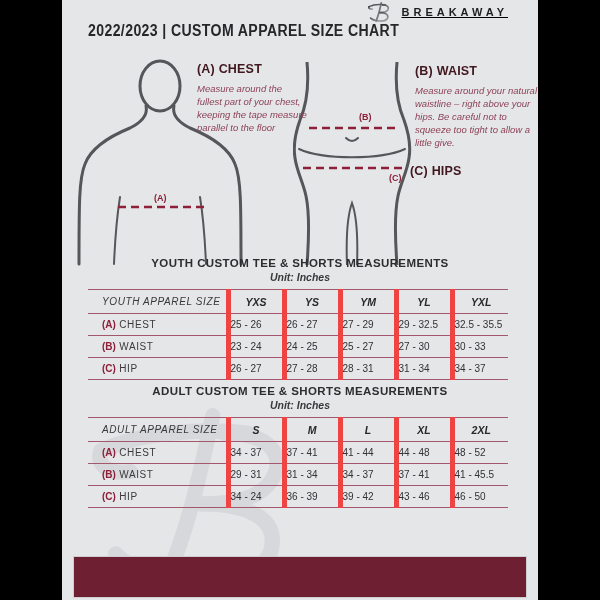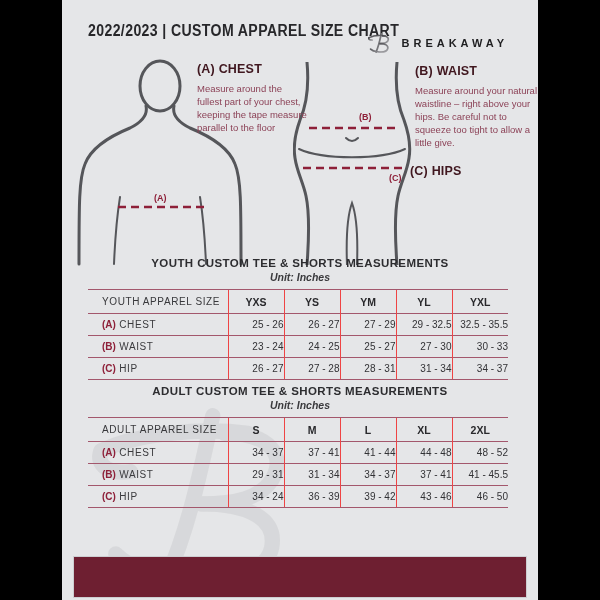--- a/index.html
+++ b/index.html
@@ -11,54 +11,54 @@
     position:absolute;left:62px;top:0;width:476px;height:600px;
     background:#e5e6e8;overflow:hidden;
   }
   
   .hdr{position:absolute;left:0;top:0;width:100%;height:56px;z-index:2;}
   .hdr-title{
     position:absolute;left:26px;top:22px;font-size:15px;font-weight:bold;
     color:#27272a;letter-spacing:.4px;transform:scale(.94,1.05);transform-origin:left center;
     white-space:nowrap;
   }
-  .brand{position:absolute;right:30px;top:31px;display:flex;align-items:center;gap:9px;}
+  .brand{position:absolute;right:30px;top:0;display:flex;align-items:center;gap:9px;text-decoration:underline;}
   .brand-name{font-size:11px;font-weight:bold;letter-spacing:4px;color:#1e1e20;}
   
   .guide{position:absolute;left:0;top:0;width:100%;height:270px;z-index:1;}
   .fig{position:absolute;}
   .fig-upper{left:8px;top:54px;width:175px;height:212px;}
   .fig-lower{left:231px;top:62px;width:119px;height:203px;}
   .gtxt{position:absolute;z-index:2;}
   .gtxt h3{margin:0 0 6px 0;font-size:12.5px;font-weight:bold;color:#40171f;letter-spacing:.2px;}
-  .gtxt p{margin:0;font-size:9.5px;line-height:1.38;color:#8c4257;white-space:pre-line;}
+  .gtxt p{margin:0;font-size:9.5px;line-height:1.38;font-style:italic;color:#8c4257;white-space:pre-line;}
   .gtxt-a{left:135px;top:62px;width:110px;}
   .gtxt-b{left:353px;top:64px;width:122px;}
   .gtxt-c{left:348px;top:164px;width:124px;}
   .outline{stroke:#55565a;stroke-width:3;fill:none;stroke-linecap:round;}
   .thin{stroke:#55565a;stroke-width:2;fill:none;stroke-linecap:round;}
   .dash{stroke:#8e2039;stroke-width:2.6;fill:none;stroke-dasharray:8 5;}
   .marker{font-size:9px;font-weight:bold;fill:#8e2039;font-family:"Liberation Sans",sans-serif;}
   
   .sect{position:absolute;left:0;width:100%;z-index:2;}
   .sect-youth{top:257px;}
   .sect-adult{top:385px;}
   .sect-title{text-align:center;font-size:11.5px;font-weight:bold;color:#2d2d30;letter-spacing:.4px;margin:0;}
   .sect-unit{text-align:center;font-size:10.5px;font-style:italic;font-weight:bold;color:#3a3a3d;margin:2px 0 6px 0;}
   table.size-table{
     border-collapse:collapse;table-layout:fixed;width:420px;margin-left:26px;
   }
   table.size-table col.c0{width:140px;}
   table.size-table col.cn{width:56px;}
   .size-table th,.size-table td{border-top:1px solid #a3576c;padding:0;}
-  .size-table th+th,.size-table td+td{border-left:1px solid #ef4444;}
+  .size-table th+th,.size-table td+td{border-left:5px solid #ef4444;}
   .size-table tbody tr:last-child td{border-bottom:1px solid #a3576c;}
-  .size-table th{height:23px;font-size:10.5px;font-weight:bold;color:#29292c;text-align:center;}
+  .size-table th{height:23px;font-size:10.5px;font-weight:bold;color:#29292c;text-align:center;font-style:italic;}
   .size-table th.label-col{font-weight:normal;font-size:10px;color:#38383b;text-align:left;padding-left:14px;letter-spacing:.6px;}
-  .size-table td{height:21px;font-size:10px;color:#323235;text-align:right;}
+  .size-table td{height:21px;font-size:10px;color:#323235;text-align:left;}
   .size-table td.row-label{text-align:left;padding-left:14px;}
   .size-table .prefix{color:#8e2039;font-weight:bold;}
   .size-table .rlabel{color:#3a3a3d;letter-spacing:.6px;}
   
   .watermark{position:absolute;left:14px;top:398px;width:250px;height:200px;opacity:.08;z-index:0;}
   .footer-bar{
     position:absolute;left:11px;top:556px;width:452px;height:40px;
     background:#6e1f31;border:1px solid #cdced1;z-index:3;
   }
 </style>

